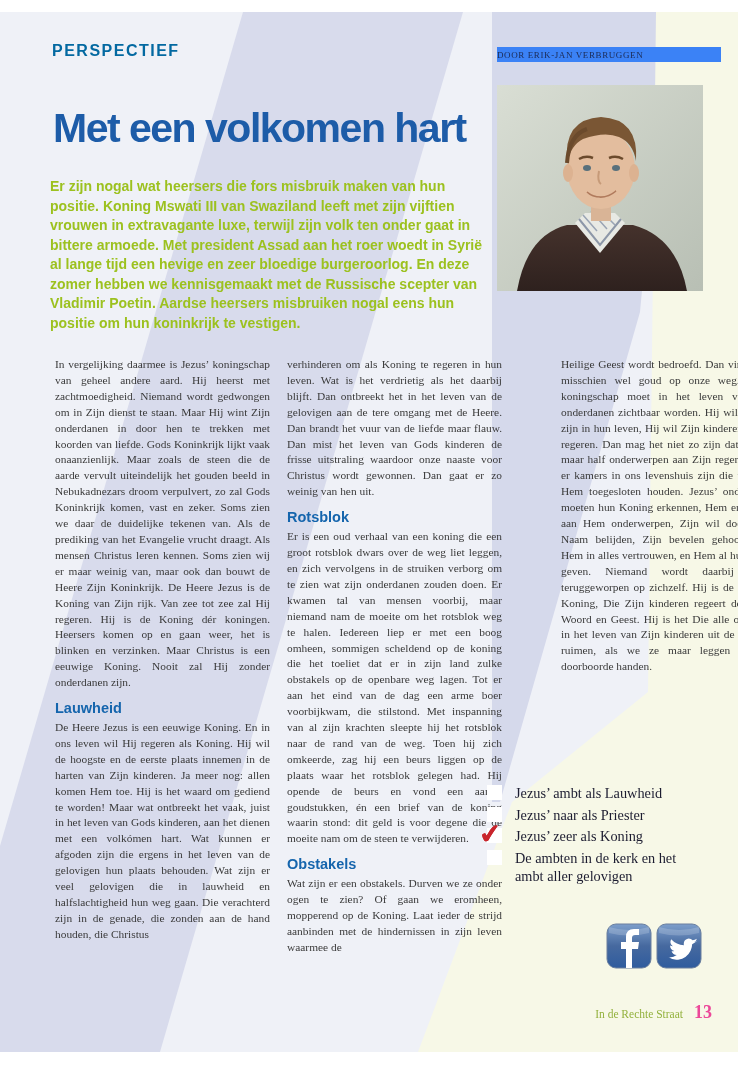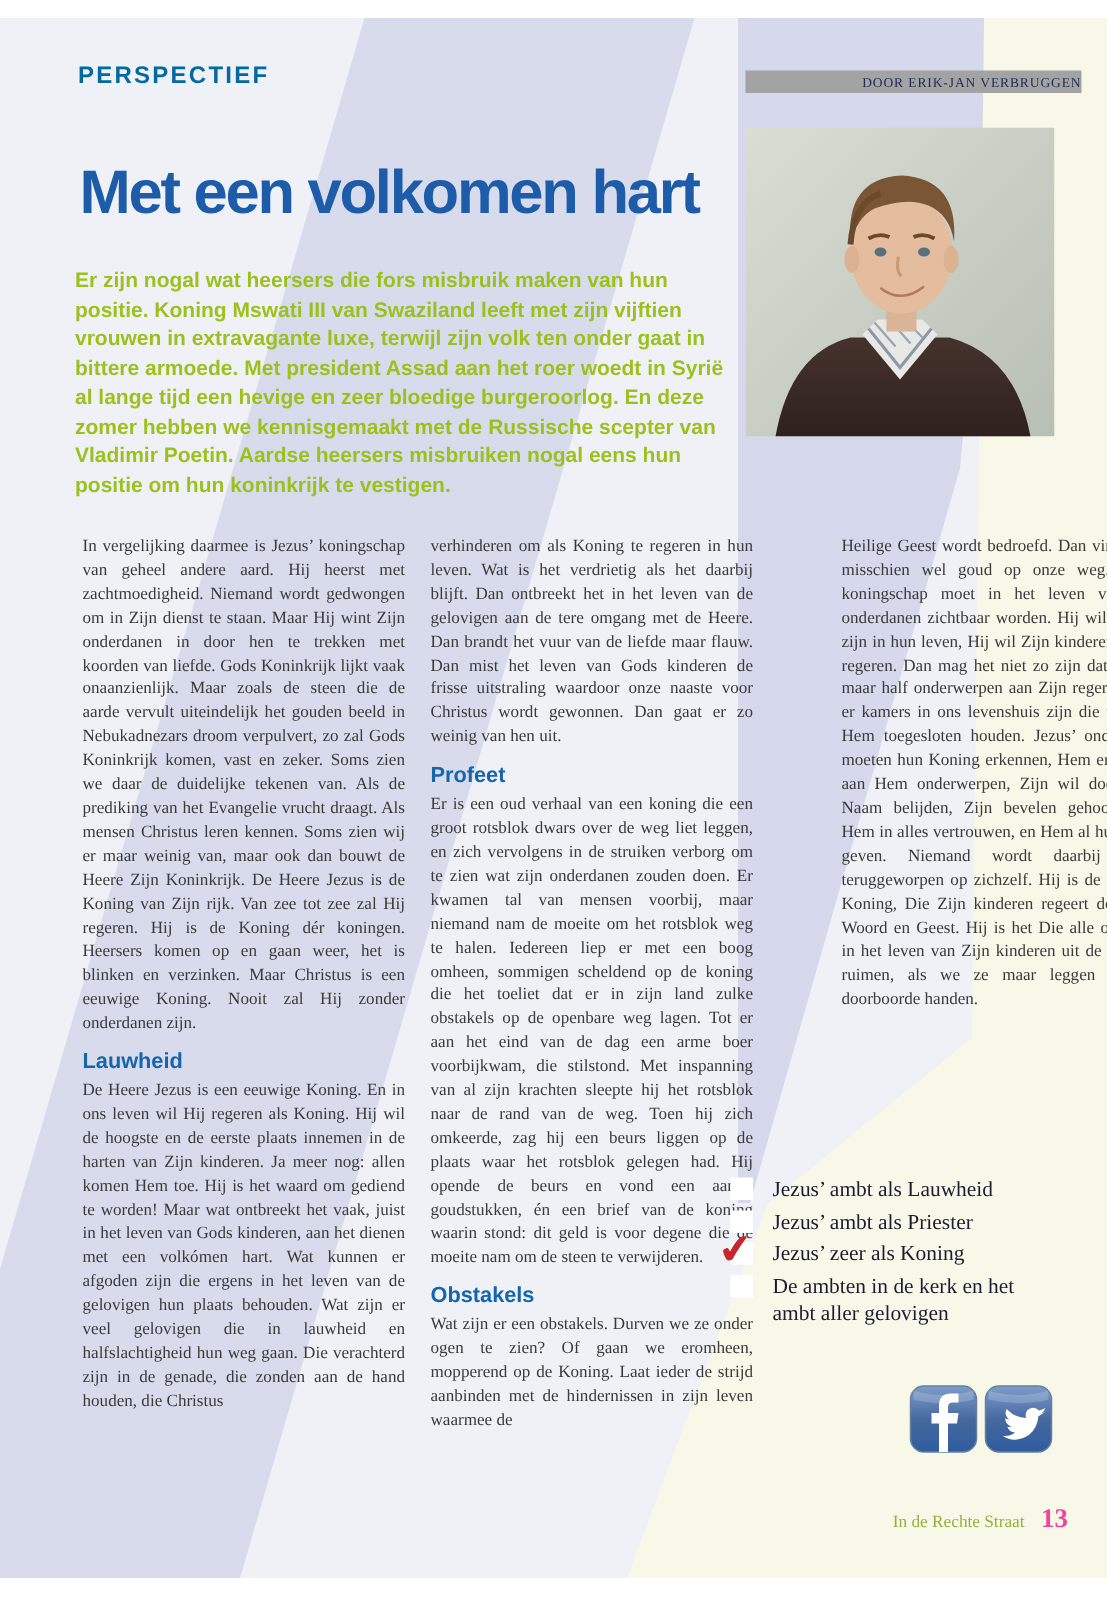--- a/index.html
+++ b/index.html
@@ -6,22 +6,22 @@
   .page{position:relative;width:738px;height:1068px;background:#ffffff;overflow:hidden;
         font-family:"Liberation Serif", serif;}
   .content-bg{position:absolute;left:0;top:12px;width:738px;height:1040px;background:#eff1f7;overflow:hidden;}
   .wedge{position:absolute;left:0;top:0;width:738px;height:1040px;}
   .wedge.lavA{background:#d8dbec;clip-path:polygon(243px 0,463px 0,160px 1040px,-60px 1040px);}
   .wedge.lavB{background:#d5d9eb;clip-path:polygon(492px 0,668px 0,640px 300px,500px 790px,492px 790px);}
   .wedge.cream{background:#f7f8e7;clip-path:polygon(656px 0,738px 0,738px 1040px,418px 1040px,512px 790px,648px 680px);}
 
   .kicker{position:absolute;left:52px;top:42px;font-family:"Liberation Sans",sans-serif;
           font-weight:bold;font-size:16px;letter-spacing:1.5px;color:#0369a1;}
-  .byline-bar{position:absolute;left:497px;top:47px;width:224px;height:15px;background:#a3a3a3;
-          display:flex;align-items:center;justify-content:flex-end;}
+  .byline-bar{position:absolute;left:497px;top:47px;width:224px;height:15px;background:#3b82f6;
+          display:flex;align-items:center;justify-content:flex-start;}
   .byline-bar span{font-family:"Liberation Serif",serif;font-size:9px;letter-spacing:0.6px;
           color:#1c2b55;font-variant:small-caps;text-transform:uppercase;}
   .title{position:absolute;left:49px;top:101px;font-family:"Liberation Sans",sans-serif;
          font-weight:bold;font-size:41px;letter-spacing:-1.5px;color:#1d5ca8;}
   .intro{position:absolute;left:50px;top:163px;width:434px;font-family:"Liberation Sans",sans-serif;
          font-weight:bold;font-size:14px;line-height:19.5px;color:#9cc11f;}
 
   .photo{position:absolute;left:497px;top:85px;width:206px;height:206px;}
 
   .col{position:absolute;top:357px;width:215px;font-size:11.4px;line-height:15.9px;color:#3a3a3a;
@@ -102,38 +102,38 @@
   </div>
 
   <div class="col col1">
     <p>In vergelijking daarmee is Jezus’ koningschap van geheel andere aard. Hij heerst met zachtmoedigheid. Niemand wordt gedwongen om in Zijn dienst te staan. Maar Hij wint Zijn onderdanen in door hen te trekken met koorden van liefde. Gods Koninkrijk lijkt vaak onaanzienlijk. Maar zoals de steen die de aarde vervult uiteindelijk het gouden beeld in Nebukadnezars droom verpulvert, zo zal Gods Koninkrijk komen, vast en zeker. Soms zien we daar de duidelijke tekenen van. Als de prediking van het Evangelie vrucht draagt. Als mensen Christus leren kennen. Soms zien wij er maar weinig van, maar ook dan bouwt de Heere Zijn Koninkrijk. De Heere Jezus is de Koning van Zijn rijk. Van zee tot zee zal Hij regeren. Hij is de Koning dér koningen. Heersers komen op en gaan weer, het is blinken en verzinken. Maar Christus is een eeuwige Koning. Nooit zal Hij zonder onderdanen zijn.</p>
     <p class="hd">Lauwheid</p>
     <p>De Heere Jezus is een eeuwige Koning. En in ons leven wil Hij regeren als Koning. Hij wil de hoogste en de eerste plaats innemen in de harten van Zijn kinderen. Ja meer nog: allen komen Hem toe. Hij is het waard om gediend te worden! Maar wat ontbreekt het vaak, juist in het leven van Gods kinderen, aan het dienen met een volkómen hart. Wat kunnen er afgoden zijn die ergens in het leven van de gelovigen hun plaats behouden. Wat zijn er veel gelovigen die in lauwheid en halfslachtigheid hun weg gaan. Die verachterd zijn in de genade, die zonden aan de hand houden, die Christus</p>
   </div>
 
   <div class="col col2">
     <p>verhinderen om als Koning te regeren in hun leven. Wat is het verdrietig als het daarbij blijft. Dan ontbreekt het in het leven van de gelovigen aan de tere omgang met de Heere. Dan brandt het vuur van de liefde maar flauw. Dan mist het leven van Gods kinderen de frisse uitstraling waardoor onze naaste voor Christus wordt gewonnen. Dan gaat er zo weinig van hen uit.</p>
-    <p class="hd">Profeet</p>
+    <p class="hd">Rotsblok</p>
     <p>Er is een oud verhaal van een koning die een groot rotsblok dwars over de weg liet leggen, en zich vervolgens in de struiken verborg om te zien wat zijn onderdanen zouden doen. Er kwamen tal van mensen voorbij, maar niemand nam de moeite om het rotsblok weg te halen. Iedereen liep er met een boog omheen, sommigen scheldend op de koning die het toeliet dat er in zijn land zulke obstakels op de openbare weg lagen. Tot er aan het eind van de dag een arme boer voorbijkwam, die stilstond. Met inspanning van al zijn krachten sleepte hij het rotsblok naar de rand van de weg. Toen hij zich omkeerde, zag hij een beurs liggen op de plaats waar het rotsblok gelegen had. Hij opende de beurs en vond een aantal goudstukken, én een brief van de koning waarin stond: dit geld is voor degene die de moeite nam om de steen te verwijderen.</p>
     <p class="hd">Obstakels</p>
     <p>Wat zijn er een obstakels. Durven we ze onder ogen te zien? Of gaan we eromheen, mopperend op de Koning. Laat ieder de strijd aanbinden met de hindernissen in zijn leven waarmee de</p>
   </div>
 
   <div class="col col3">
     <p>Heilige Geest wordt bedroefd. Dan vinden we misschien wel goud op onze weg. Jezus’ koningschap moet in het leven van Zijn onderdanen zichtbaar worden. Hij wil Koning zijn in hun leven, Hij wil Zijn kinderen geheel regeren. Dan mag het niet zo zijn dat we ons maar half onderwerpen aan Zijn regering. Dat er kamers in ons levenshuis zijn die we voor Hem toegesloten houden. Jezus’ onderdanen moeten hun Koning erkennen, Hem eren, zich aan Hem onderwerpen, Zijn wil doen, Zijn Naam belijden, Zijn bevelen gehoorzamen, Hem in alles vertrouwen, en Hem al hun liefde geven. Niemand wordt daarbij echter teruggeworpen op zichzelf. Hij is de eeuwige Koning, Die Zijn kinderen regeert door Zijn Woord en Geest. Hij is het Die alle obstakels in het leven van Zijn kinderen uit de weg wil ruimen, als we ze maar leggen in Zijn doorboorde handen.</p>
   </div>
 
   <div class="checklist">
     <div class="chk-row">
       <span class="chk-box"></span>
       <span class="chk-label">Jezus’ ambt als Lauwheid</span>
     </div>
     <div class="chk-row">
       <span class="chk-box"></span>
-      <span class="chk-label">Jezus’ ambt als Priester</span>
+      <span class="chk-label">Jezus’ naar als Priester</span>
     </div>
     <div class="chk-row">
       <span class="chk-box"></span>
       <span class="chk-mark">✔</span>
       <span class="chk-label">Jezus’ zeer als Koning</span>
     </div>
     <div class="chk-row">
       <span class="chk-box"></span>
       <span class="chk-label">De ambten in de kerk en het ambt aller gelovigen</span>
     </div>

